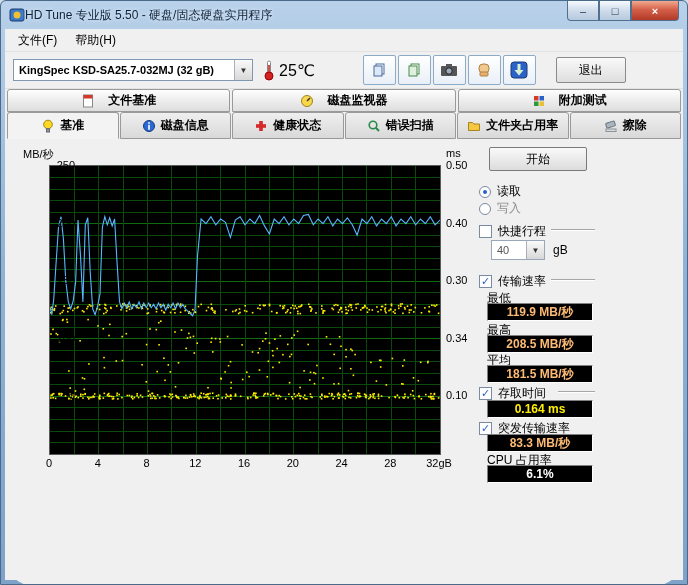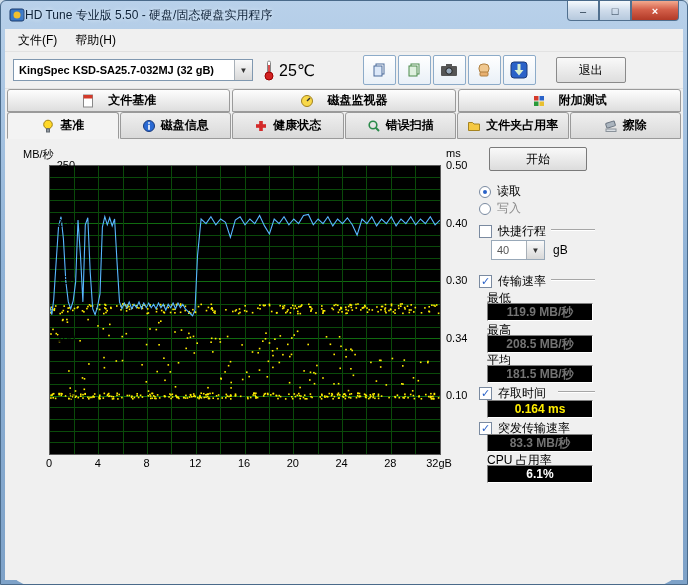--- a/index.html
+++ b/index.html
@@ -49,21 +49,21 @@
   .start-btn{position:absolute;left:484px;top:8px;width:96px;height:22px;display:flex;align-items:center;justify-content:center;
     background:linear-gradient(#f9f9f9,#dcdcdc);border:1px solid #7a7a7a;border-radius:2px;}
   .radio{width:12px;height:12px;border-radius:50%;background:#fff;border:1px solid #7a8aa0;position:relative;display:inline-block;box-sizing:border-box;}
   .radio.sel::after{content:"";position:absolute;left:3px;top:3px;width:4px;height:4px;border-radius:50%;background:#2a62c8;}
   .cb{width:13px;height:13px;background:#fff;border:1px solid #7a8aa0;display:inline-flex;align-items:center;justify-content:center;
     font-size:11px;line-height:11px;color:#2a62c8;font-weight:bold;box-sizing:border-box;}
   .prow{position:absolute;display:flex;align-items:center;gap:6px;}
   .plabel{position:absolute;font-size:12px;}
   .value-box{position:absolute;width:104px;height:16px;background:#000;border:1px solid;border-color:#808080 #fff #fff #808080;
     display:flex;align-items:center;justify-content:center;font-weight:bold;font-size:12px;}
-  .v-blue{color:#737373;} .v-yellow{color:#ffee00;} .v-white{color:#ffffff;}
+  .v-blue{color:#fdba74;} .v-yellow{color:#ffee00;} .v-white{color:#ffffff;}
   .small-combo{position:absolute;left:486px;top:101px;width:54px;height:20px;background:#fff;border:1px solid #98a8b8;
     display:flex;align-items:center;box-sizing:border-box;color:#555;}
   .groove{position:absolute;height:0;border-top:1px solid #a6a6a6;border-bottom:1px solid #fff;}
   .gray{color:#8a8a8a;}
 </style>
 </head>
 <body>
 
 <div class="window">
 

